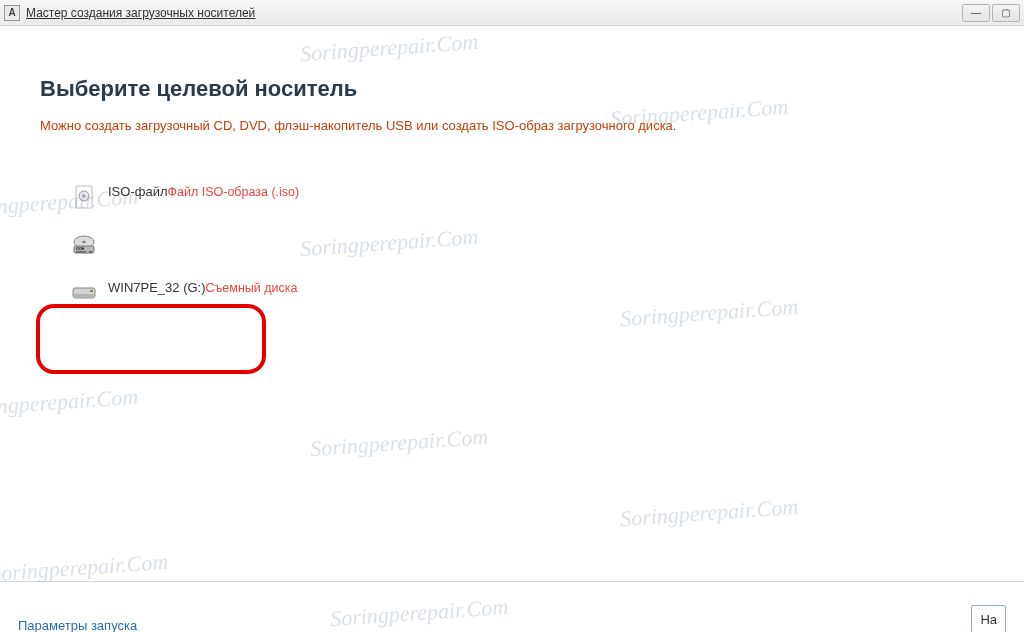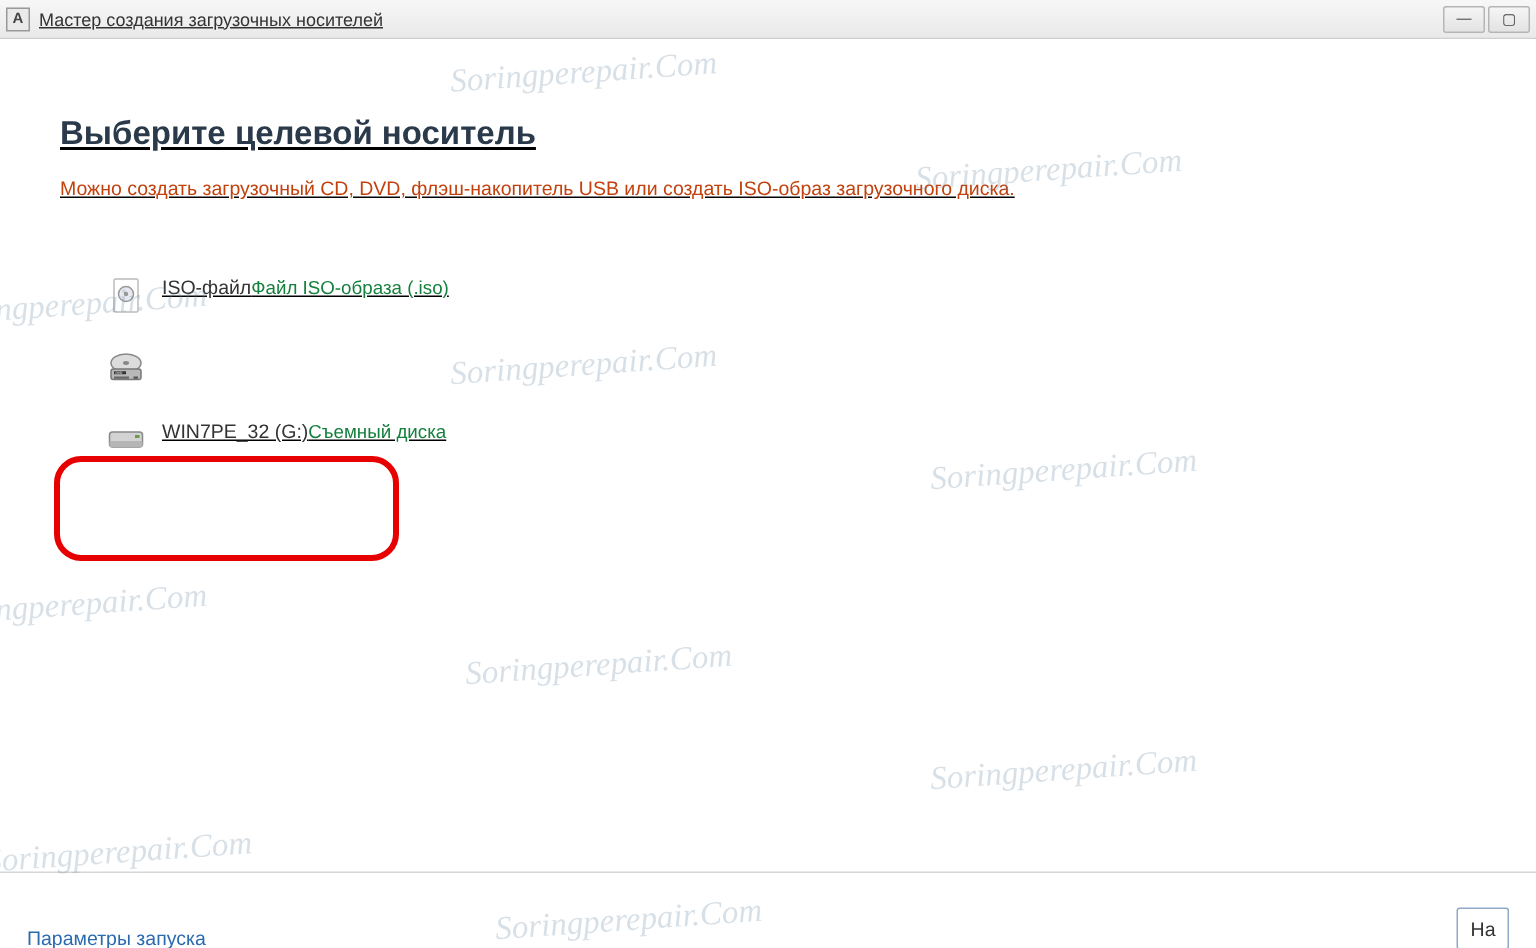--- a/index.html
+++ b/index.html
@@ -58,21 +58,20 @@
       justify-content: center;
       font-size: 10px;
       color: #444;
       cursor: default;
     }
     
     .content {
       padding: 50px 40px 20px 40px;
       height: 555px;
       position: relative;
-      text-decoration: underline;
     }
     .page-title {
       font-size: 22px;
       font-weight: 600;
       color: #2b3a4a;
       margin-bottom: 16px;
     }
     .page-subtitle {
       font-size: 13px;
       color: #c2410c;
@@ -102,21 +101,21 @@
       display: flex;
       justify-content: center;
     }
     .item-title {
       font-size: 13px;
       color: #333;
       line-height: 18px;
     }
     .item-desc {
       font-size: 12.5px;
-      color: #15803d;
+      color: #ef4444;
       line-height: 18px;
     }
     
     .highlight-ring {
       position: absolute;
       border: 4px solid #e60000;
       border-radius: 18px;
       pointer-events: none;
       left: 36px;
       top: 278px;

